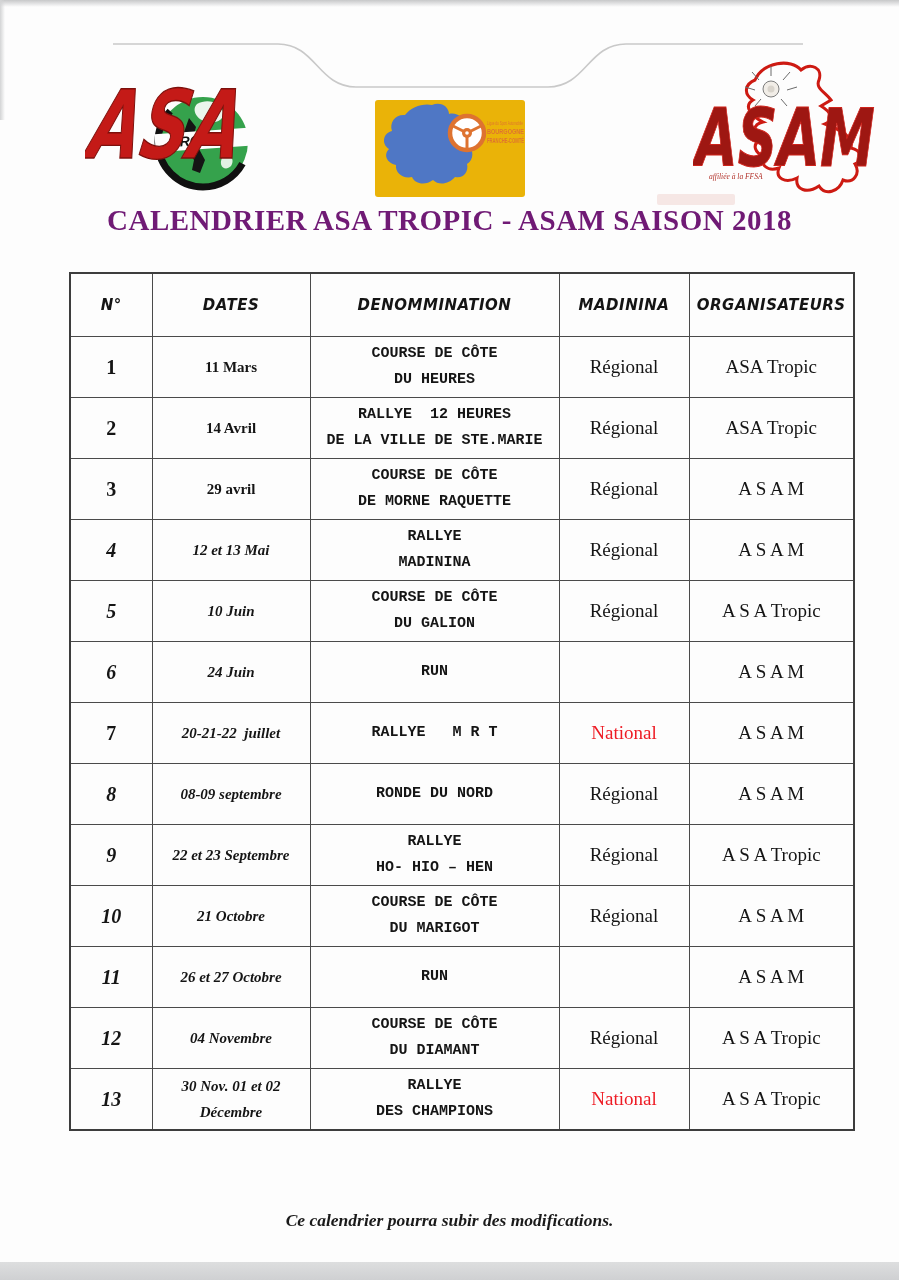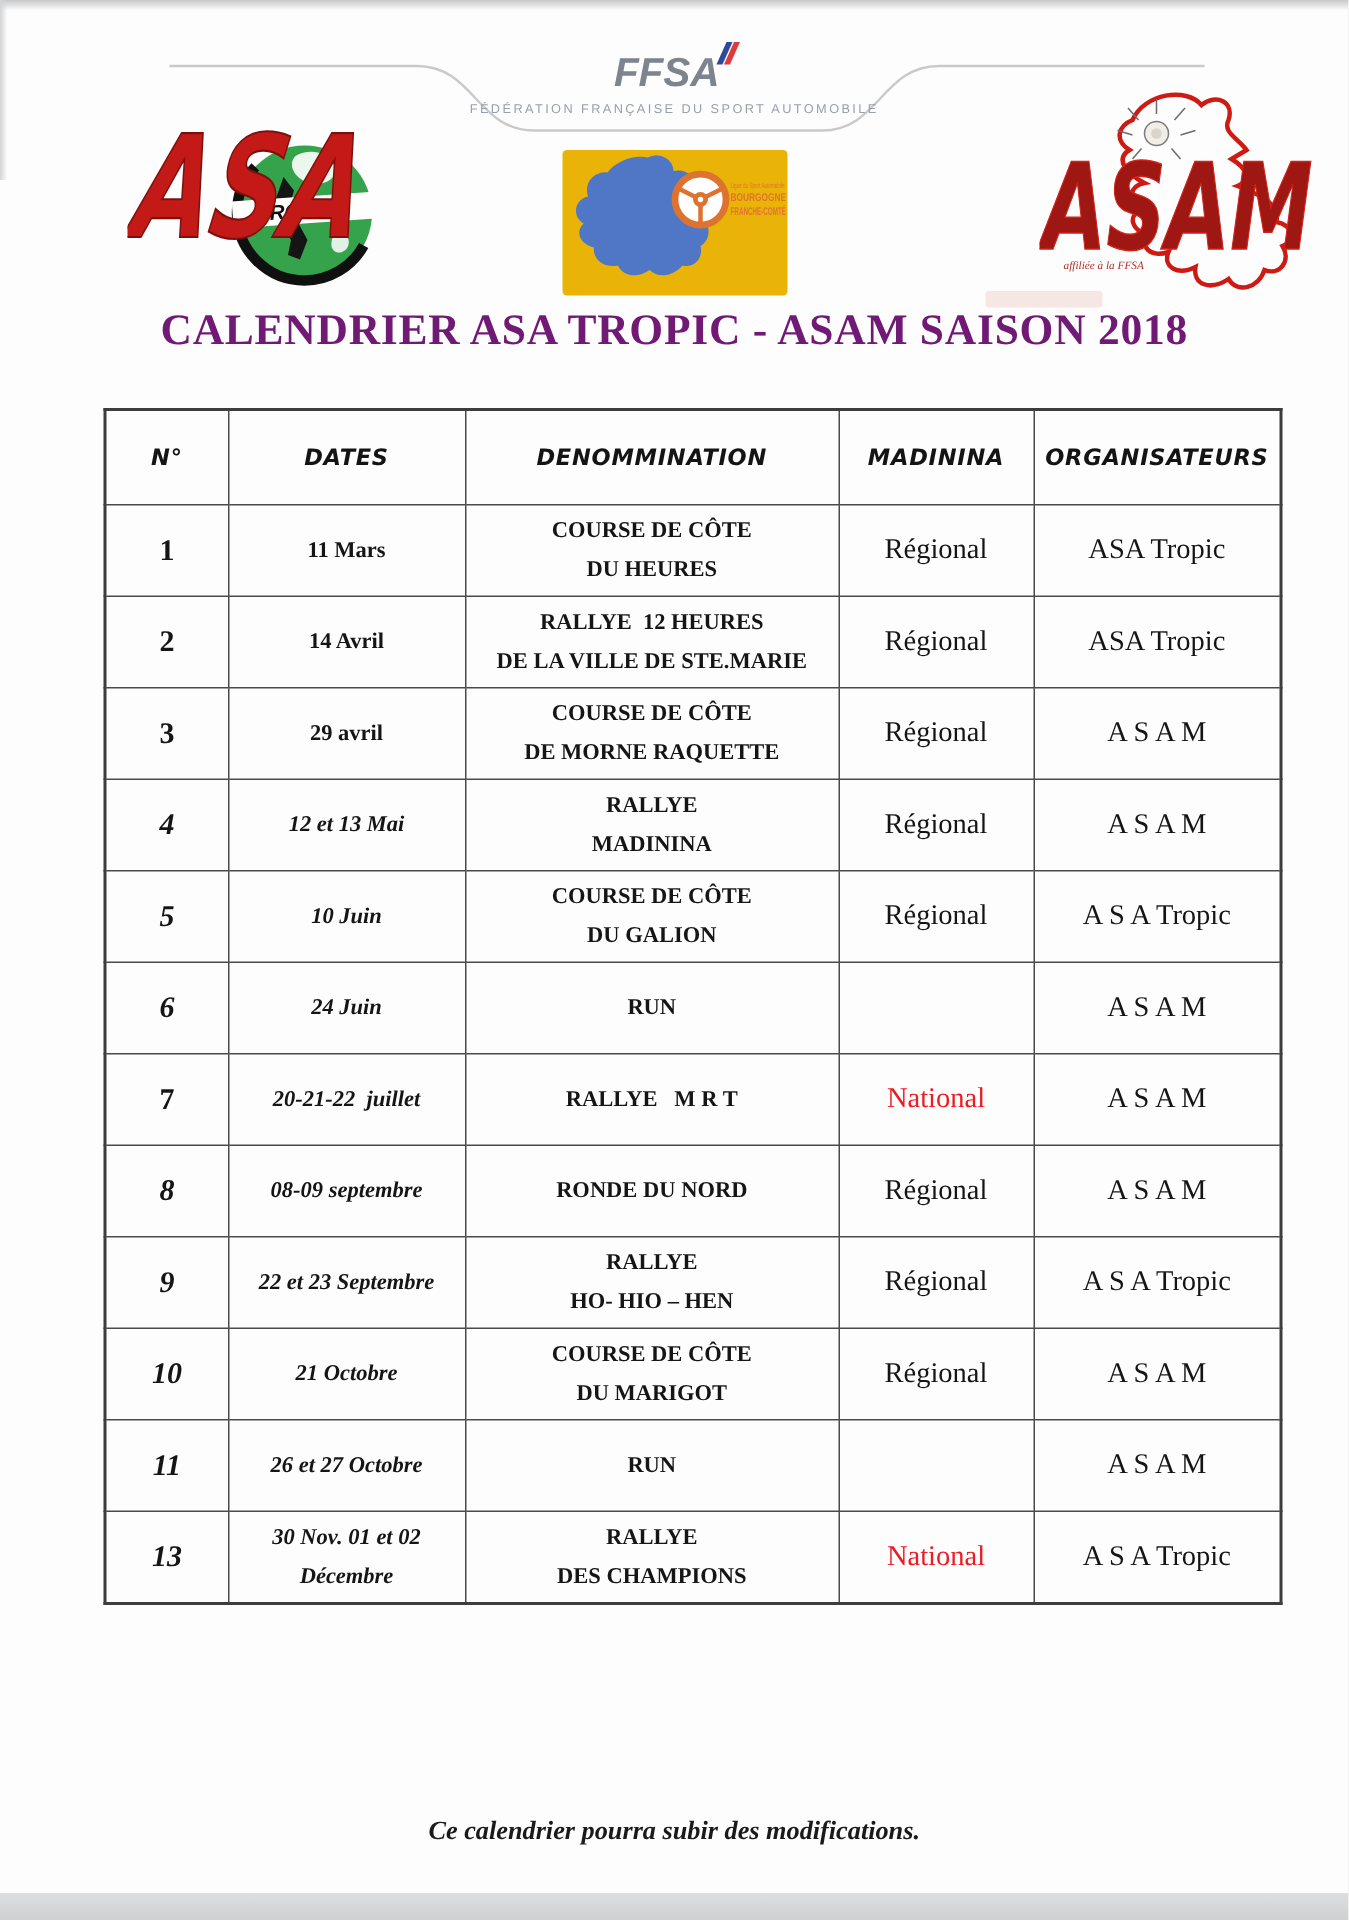--- a/index.html
+++ b/index.html
@@ -41,21 +41,21 @@
   .tbl-wrap{position:absolute;left:69px;top:272px;}
   table{border-collapse:collapse;table-layout:fixed;width:784px;
     border:2px solid #3d3d3d;}
   th,td{border:1px solid #4a4a4a;text-align:center;vertical-align:middle;
     padding:0;overflow:hidden;}
   th{height:62px;font-family:"DejaVu Sans",sans-serif;font-weight:bold;
     font-style:italic;font-size:15px;color:#141414;letter-spacing:.5px;}
   td{height:60px;}
   .c-num{font-size:20px;font-weight:bold;}
   .c-date{font-family:Liberation Serif, serif;font-weight:bold;font-size:15px;}
-  .c-den{font-family:Liberation Serif, serif;font-weight:bold;font-size:15px;}
+  .c-den{font-family:Liberation Mono, monospace;font-weight:bold;font-size:15px;}
   .c-cat,.c-org{font-size:19px;}
   .l{white-space:pre;line-height:1.75;}
   .l:empty{display:none;}
   .it{font-style:italic;}
   .nat{color:#ee1b24;}
 
   .footer-note{position:absolute;left:0;right:0;top:1186px;text-align:center;
     font-weight:bold;font-style:italic;font-size:17.5px;color:#1a1a1a;margin-top:24px;}
 </style>
 </head>
@@ -65,24 +65,20 @@
 
   <div class="edge-top"></div>
   <div class="edge-left"></div>
   <div class="edge-bottom"></div>
   <div class="artifact"></div>
 
   <svg class="banner" width="899" height="110">
     <path d="M113,44 H278 C316,44 318,87 356,87 H548 C586,87 588,44 626,44 H803" fill="none" stroke="#c9c9c9" stroke-width="1.6"></path>
   </svg>
 
-  <div class="ffsa">
-    <span class="ffsa-word">FFSA</span><span class="ffsa-accent"><i class="b"></i><i class="r"></i></span>
-    <div class="ffsa-sub">FÉDÉRATION FRANÇAISE DU SPORT AUTOMOBILE</div>
-  </div>
 
   <svg class="logo" style="left:85px;top:76px" width="175" height="120" viewBox="0 0 175 120">
     <circle cx="118" cy="66" r="45" fill="#35a24c"></circle>
     <path d="M112,28 c10,-6 24,-2 26,8 c2,8 -8,12 -16,10 c-10,-2 -16,-12 -10,-18 z" fill="#ffffff" opacity=".9"></path>
     <path d="M138,80 c8,-2 12,4 8,10 c-6,6 -14,0 -8,-10 z" fill="#ffffff" opacity=".85"></path>
     <circle cx="118" cy="66" r="45" fill="none" stroke="#101010" stroke-width="7" pathLength="100" stroke-dasharray="54 46" stroke-dashoffset="-8"></circle>
     <path d="M104,42 l7,9 -2,7 9,6 -4,9 6,11 -5,13 -8,-3 2,-10 -6,-9 2,-9 -7,-7 z" fill="#151515"></path>
     <g transform="rotate(-4 118 64)">
       <rect x="70" y="55" width="97" height="18" fill="#fdfdfd"></rect>
       <text x="86" y="69" font-family="Liberation Sans, sans-serif" font-weight="bold" font-style="italic" font-size="14" fill="#101010">TROPIC</text>
@@ -275,20 +271,32 @@
           <td class="c-date it">
               <div class="l">26 et 27 Octobre</div>
             </td>
           <td class="c-den">
               <div class="l">RUN</div>
             </td>
           <td class="c-cat"></td>
           <td class="c-org">A S A M</td>
         </tr>
         <tr>
+          <td class="c-num it">12</td>
+          <td class="c-date it">
+              <div class="l">04 Novembre</div>
+            </td>
+          <td class="c-den">
+              <div class="l">COURSE DE CÔTE</div>
+              <div class="l">DU DIAMANT</div>
+            </td>
+          <td class="c-cat">Régional</td>
+          <td class="c-org">A S A  Tropic</td>
+        </tr>
+        <tr>
           <td class="c-num it">13</td>
           <td class="c-date it">
               <div class="l">30 Nov. 01 et 02</div>
               <div class="l">Décembre</div>
             </td>
           <td class="c-den">
               <div class="l">RALLYE</div>
               <div class="l">DES CHAMPIONS</div>
             </td>
           <td class="c-cat nat">National</td>

